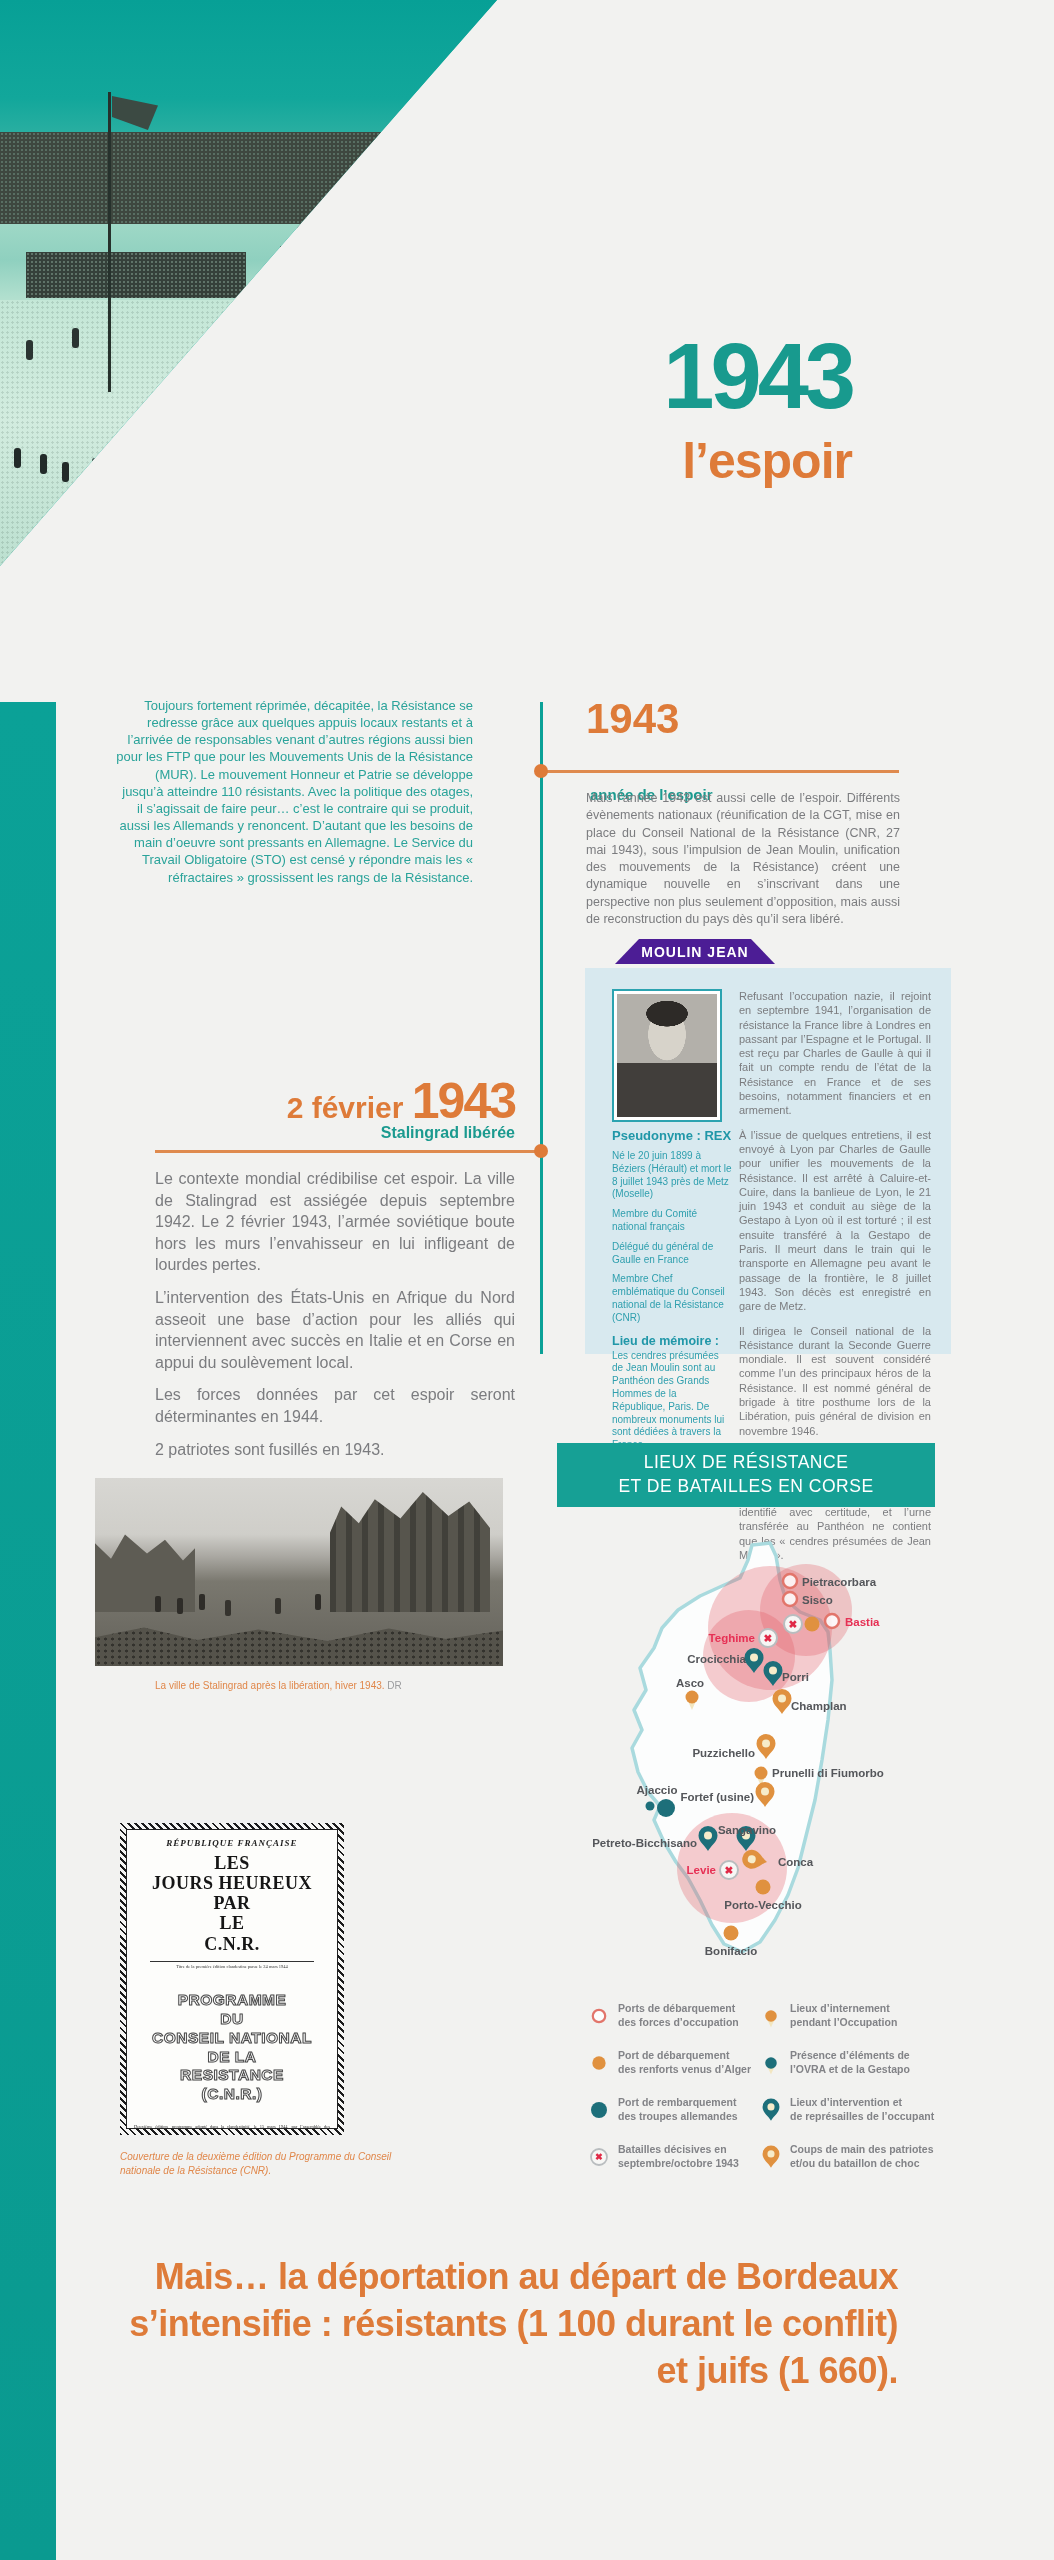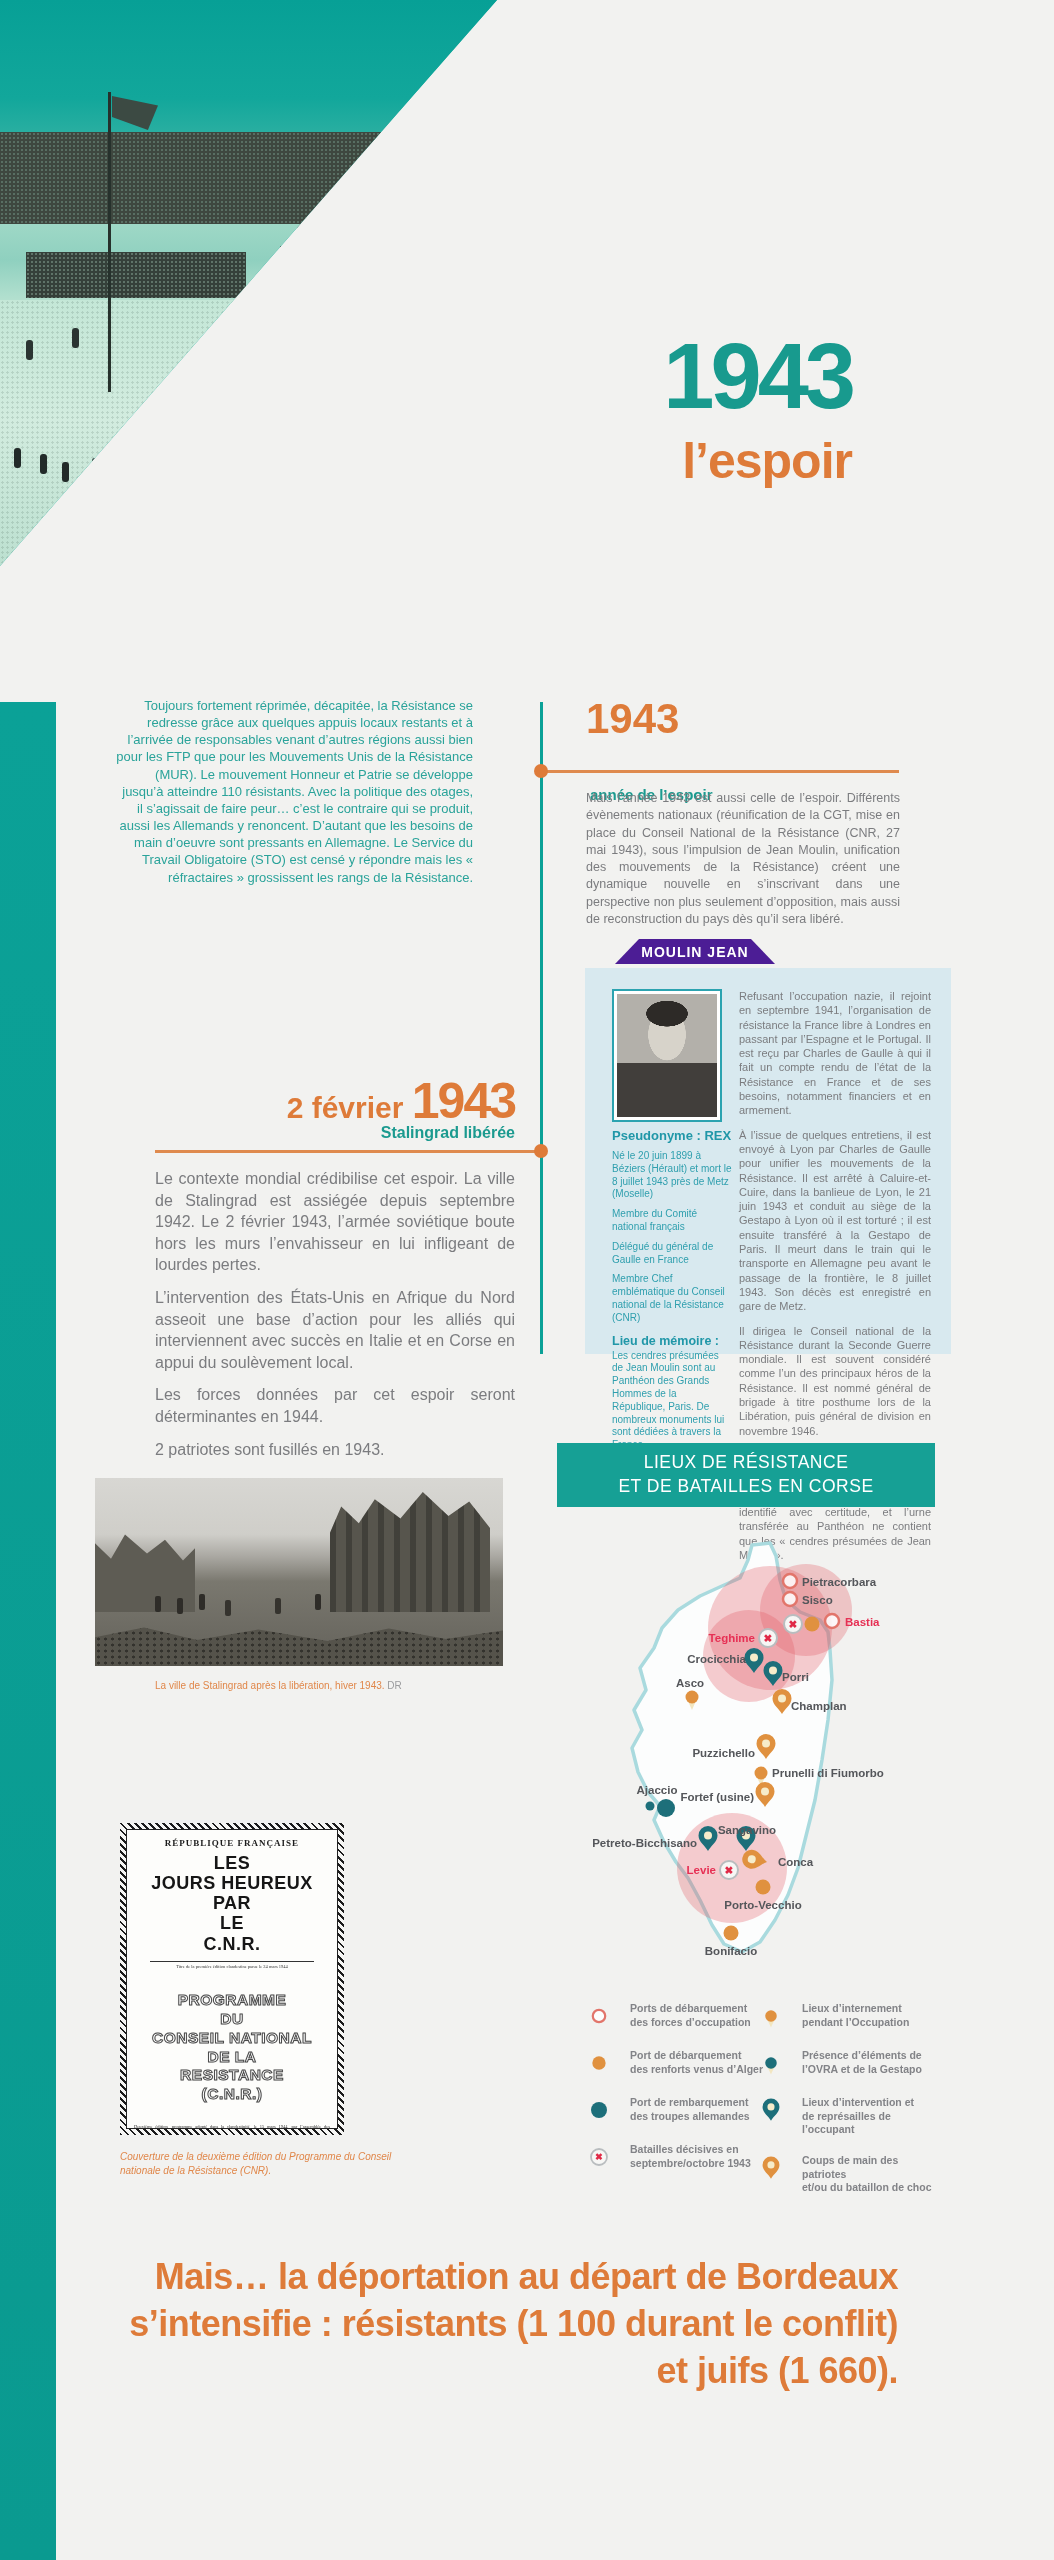--- a/index.html
+++ b/index.html
@@ -92,31 +92,31 @@
   .stal-cap{position:absolute;left:155px;top:1680px;width:360px;font-size:10px;color:#e0874a;}
   .stal-cap .credit{color:#9b9c9e;margin-top:25px;}
   
   .map-banner{position:absolute;left:557px;top:1443px;width:378px;height:64px;background:#16a095;
         display:flex;flex-direction:column;align-items:center;justify-content:center;
         color:#fff;font-size:17.5px;letter-spacing:.5px;line-height:1.35;}
   .map-svg{position:absolute;left:555px;top:1515px;}
   
   .legend-col{position:absolute;top:2000px;width:180px;}
   .legend-col.l{left:586px;} .legend-col.r{left:758px;}
-  .legend-item{display:flex;align-items:flex-start;margin-bottom:15px;gap:12px;}
+  .legend-item{display:flex;align-items:flex-start;margin-bottom:15px;}
   .legend-item svg{flex:0 0 26px;margin-right:6px;}
   .legend-label{font-size:10.5px;font-weight:bold;color:#828387;line-height:1.3;padding-top:2px;}
   
   .doc{position:absolute;left:120px;top:1823px;width:224px;height:312px;box-sizing:border-box;
         background:repeating-linear-gradient(45deg,#1c1c1c 0 2px,#f6f6f4 2px 5px);padding:6px;}
   .doc-inner{width:100%;height:100%;background:#fdfdfb;border:1px solid #222;box-sizing:border-box;
         text-align:center;overflow:hidden;}
   .doc-header{font-family:"Liberation Serif",serif;font-size:9px;font-weight:bold;letter-spacing:1px;
-        color:#1c1c1c;margin-top:8px;}
-  .doc-title{font-size:18px;font-weight:bold;color:#161616;line-height:1.12;margin-top:5px;letter-spacing:.5px;}
+        color:#1c1c1c;margin-top:8px;font-style:italic;}
+  .doc-title{font-size:18px;font-weight:bold;color:#161616;line-height:1.12;margin-top:5px;letter-spacing:.5px;font-family:Liberation Serif, serif;}
   .doc-hr{width:78%;border:0;border-top:1px solid #333;margin:7px auto 2px auto;}
   .doc-sub{font-family:"Liberation Serif",serif;font-size:4.5px;color:#333;}
   .doc-program{margin-top:22px;font-size:15.5px;font-weight:bold;line-height:1.22;letter-spacing:.5px;
         color:#fff;-webkit-text-stroke:1px #4a4a4a;text-shadow:0 0 1px #555;}
   .doc-foot{margin:20px 7px 0 7px;font-family:"Liberation Serif",serif;font-size:4.5px;color:#2a2a2a;
         line-height:1.5;text-align:justify;}
   .doc-cap{position:absolute;left:120px;top:2150px;width:310px;font-size:10px;font-style:italic;
         color:#e0874a;line-height:1.35;}
   
   .closing{position:absolute;left:110px;top:2254px;width:788px;text-align:right;

